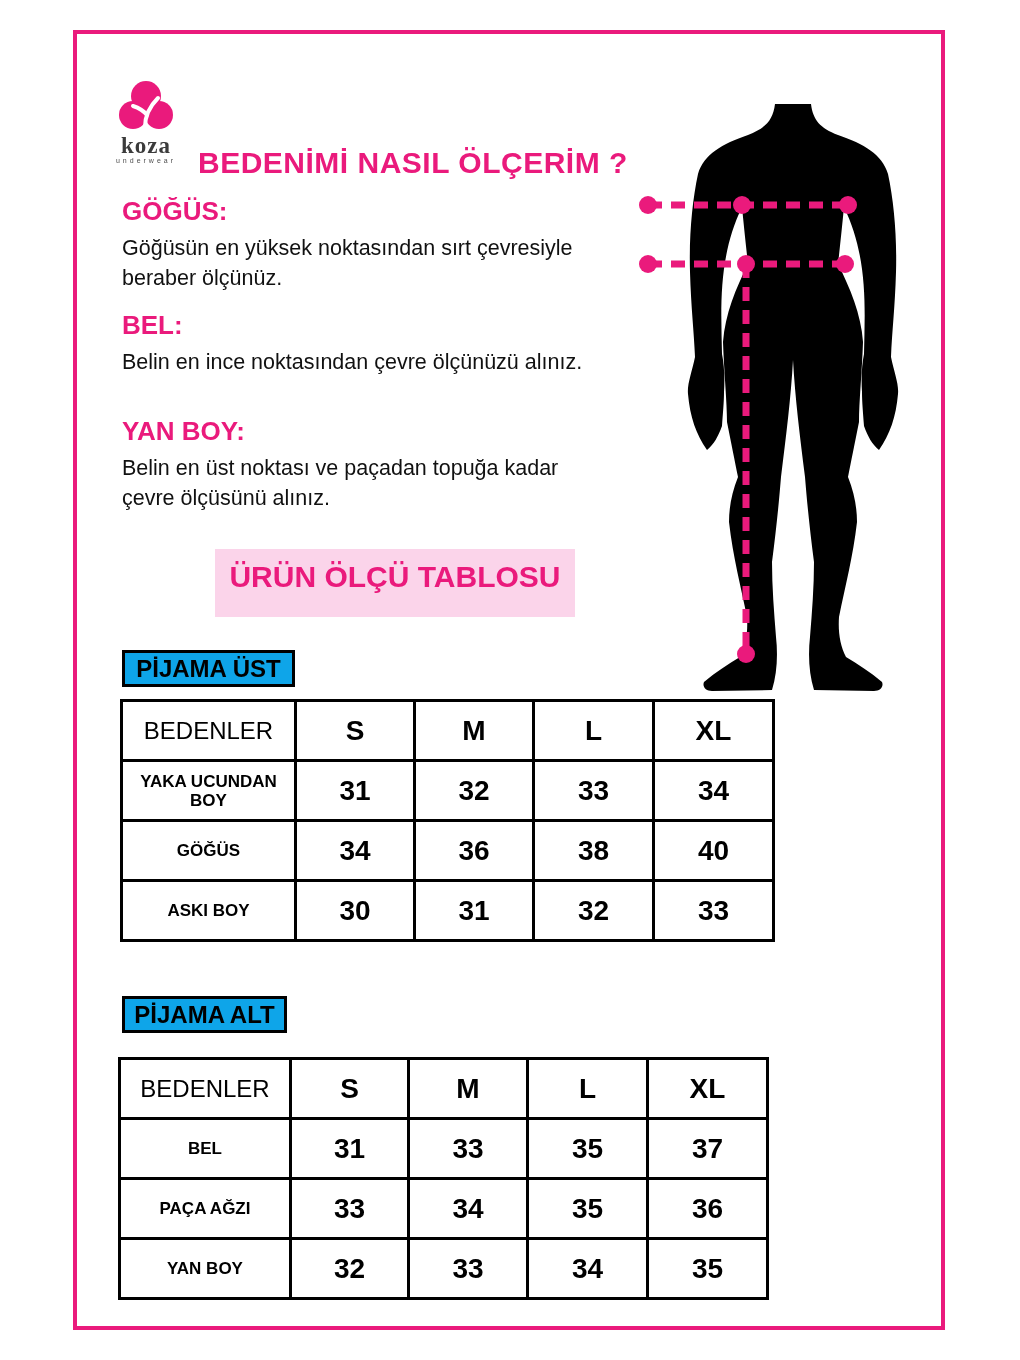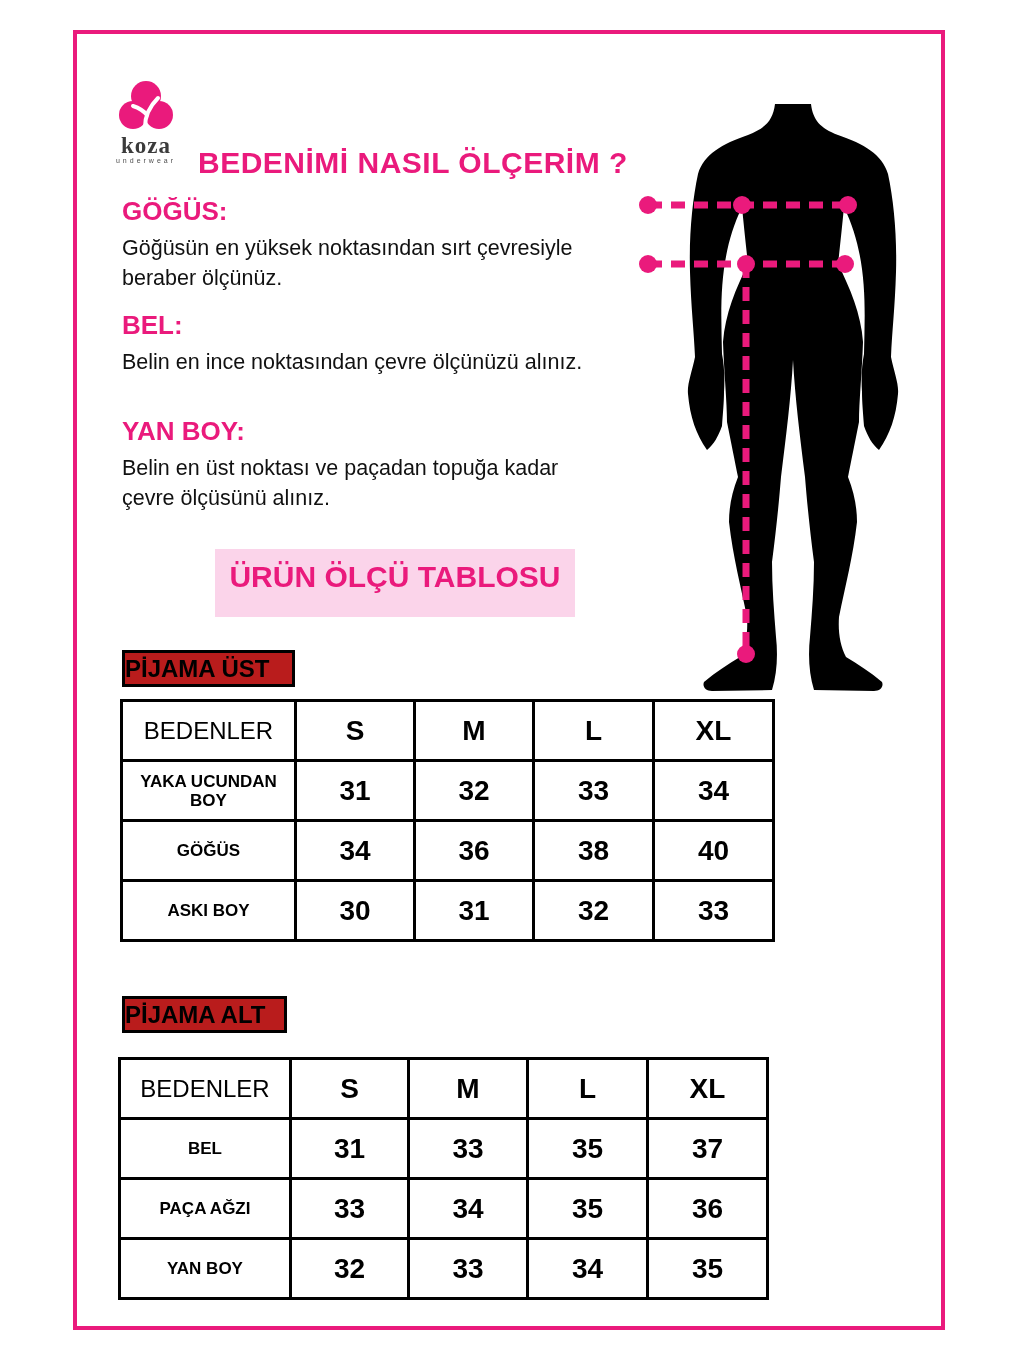--- a/index.html
+++ b/index.html
@@ -21,22 +21,22 @@
   .section .bd{font-size:21.5px;color:#111;line-height:30px;margin:0;}
   .sec-gogus{top:196px;}
   .sec-bel{top:310px;}
   .sec-yanboy{top:416px;}
   
   .banner{position:absolute;left:215px;top:549px;width:360px;height:68px;line-height:56px;
           background:#fbd4ea;color:#ea1a7c;font-size:30px;font-weight:bold;text-align:center;}
   
   .figure{position:absolute;left:600px;top:92px;}
   
-  .tbl-label{position:absolute;border:3px solid #000;background:#b91c1c;color:#000;
-             font-size:24px;font-weight:bold;}
+  .tbl-label{position:absolute;border:3px solid #000;background:#0ea5e9;color:#000;
+             font-size:24px;font-weight:bold;text-align:center;}
   .lbl-ust{left:122px;top:650px;width:167px;height:31px;line-height:31px;}
   .lbl-alt{left:122px;top:996px;width:159px;height:31px;line-height:31px;}
   
   table.size{position:absolute;border-collapse:collapse;table-layout:fixed;background:#fff;}
   .t-ust{left:120px;top:699px;width:652px;}
   .t-alt{left:118px;top:1057px;width:648px;}
   table.size td{border:3px solid #000;text-align:center;vertical-align:middle;
                 height:57px;padding:0;color:#000;}
   td.rowhead{font-size:24px;font-weight:normal;}
   td.rowlabel{font-size:17px;font-weight:bold;line-height:19px;}

